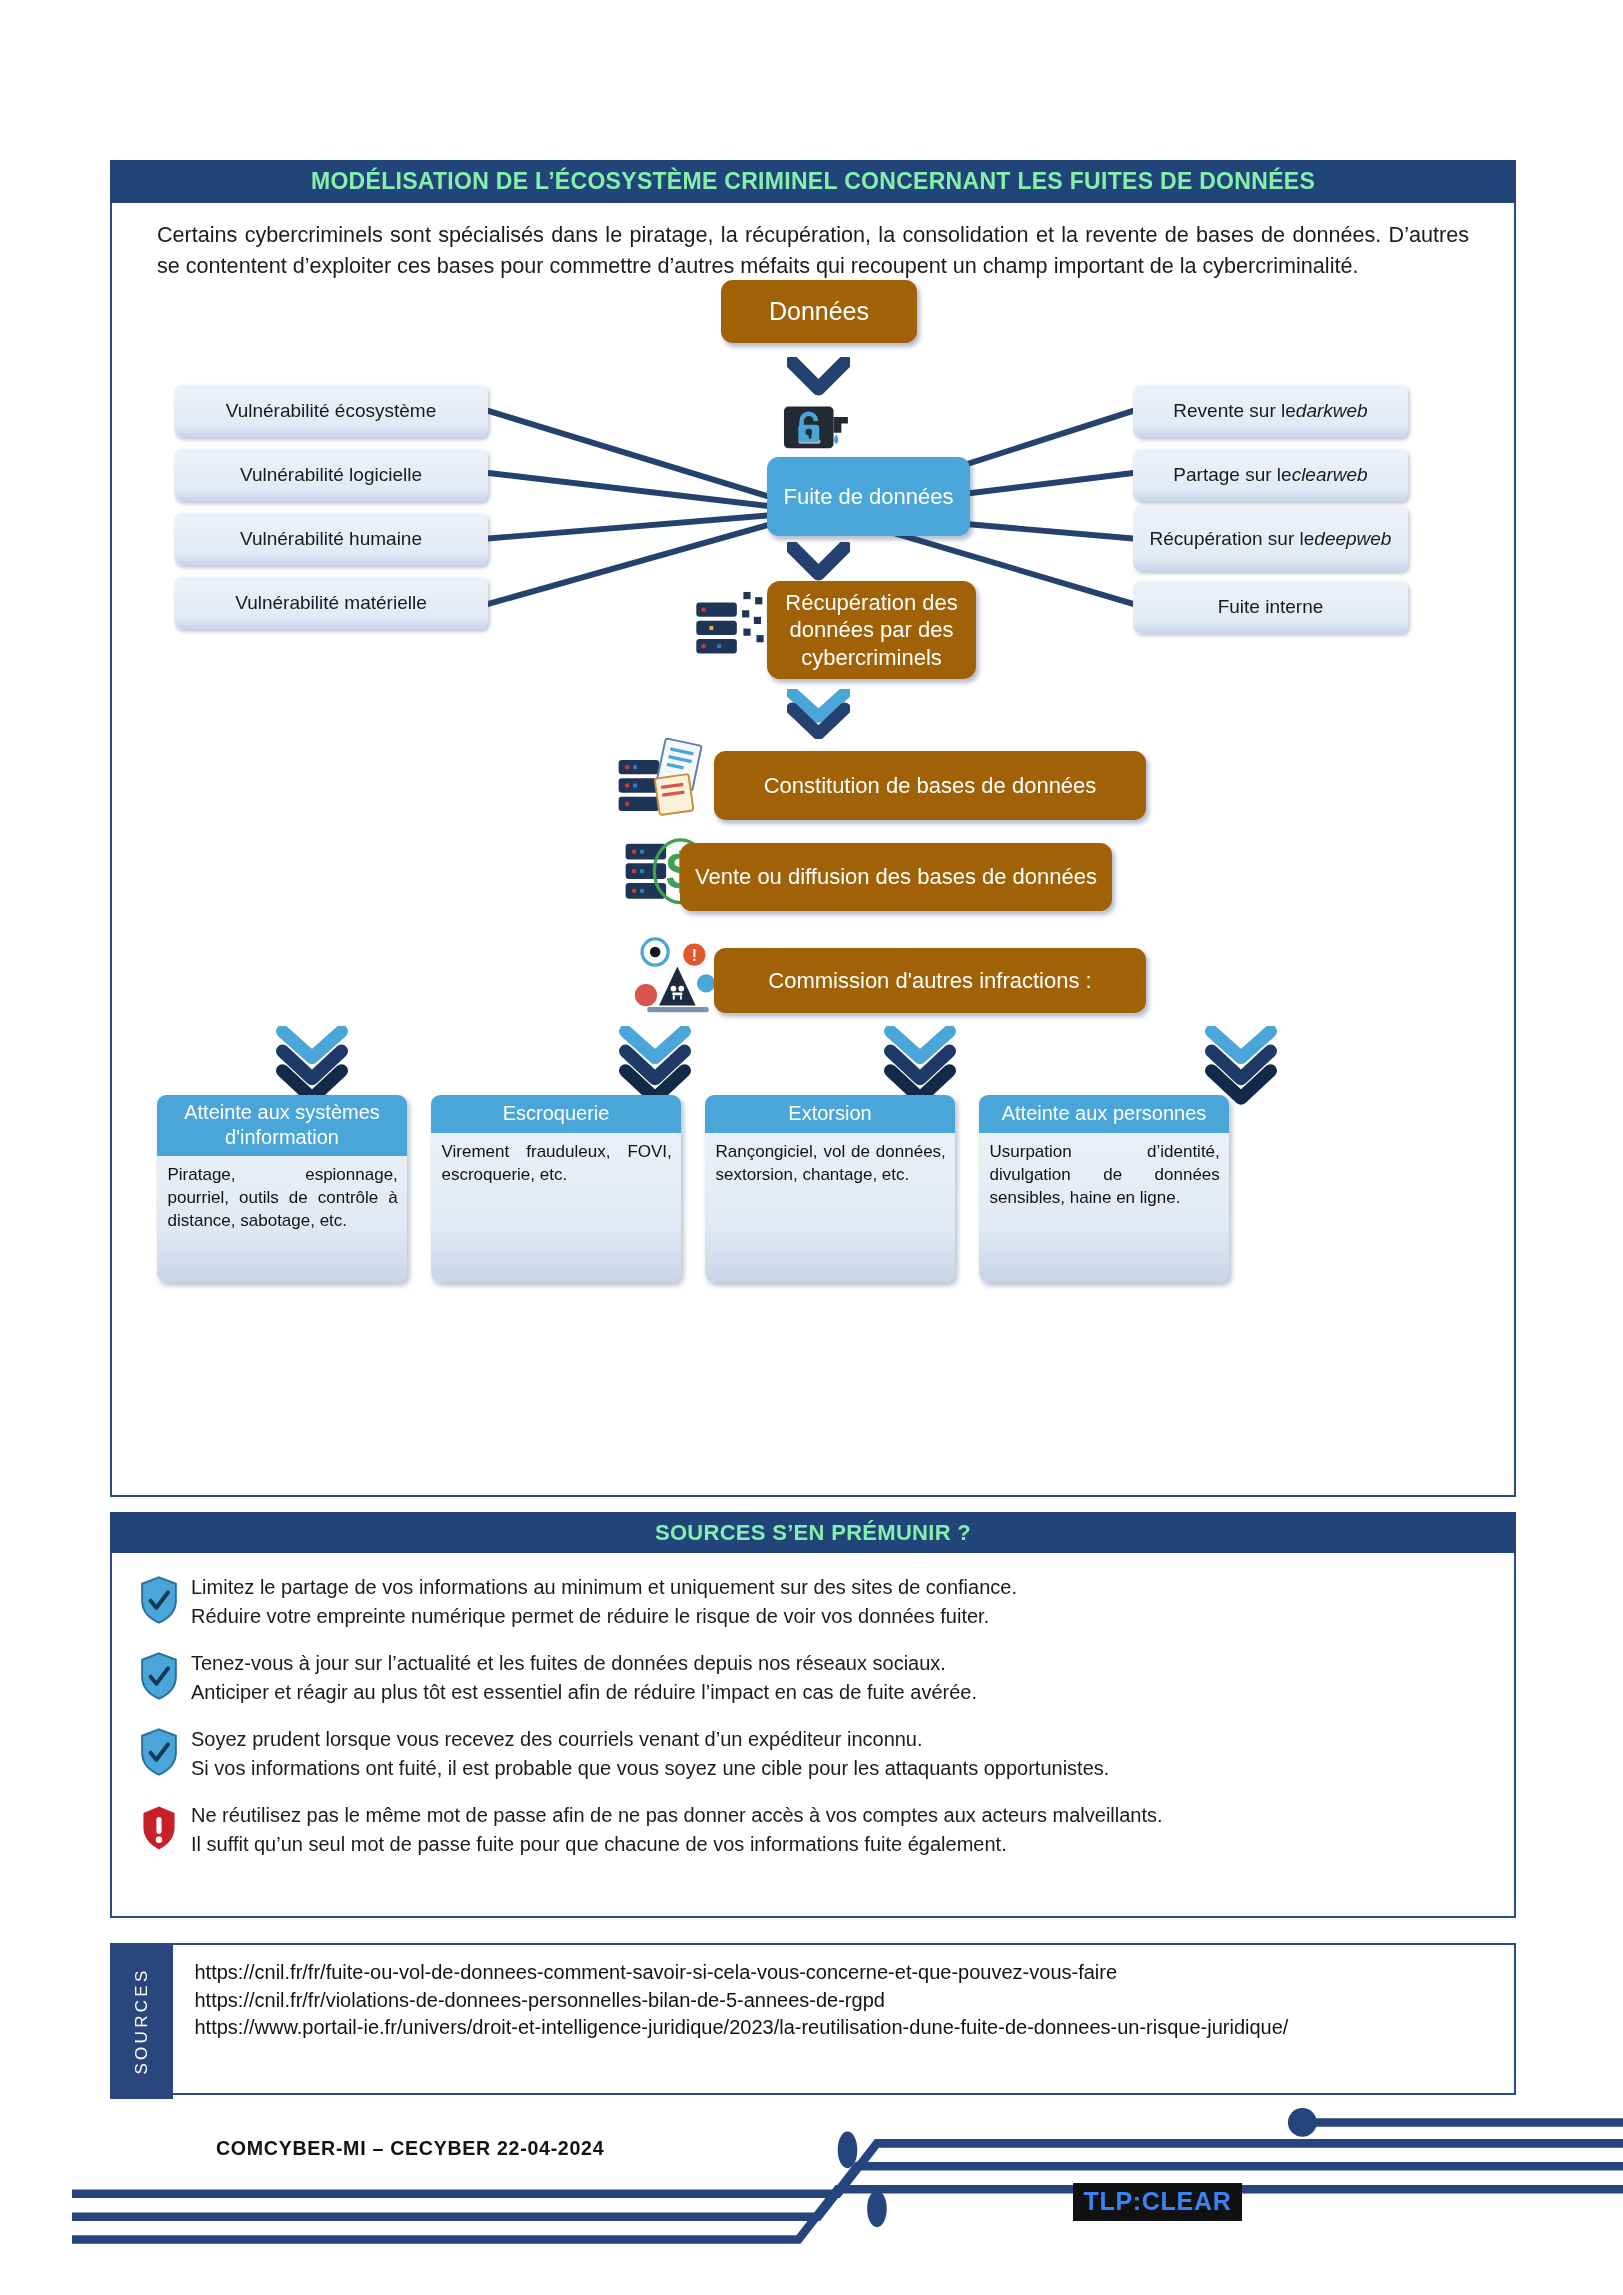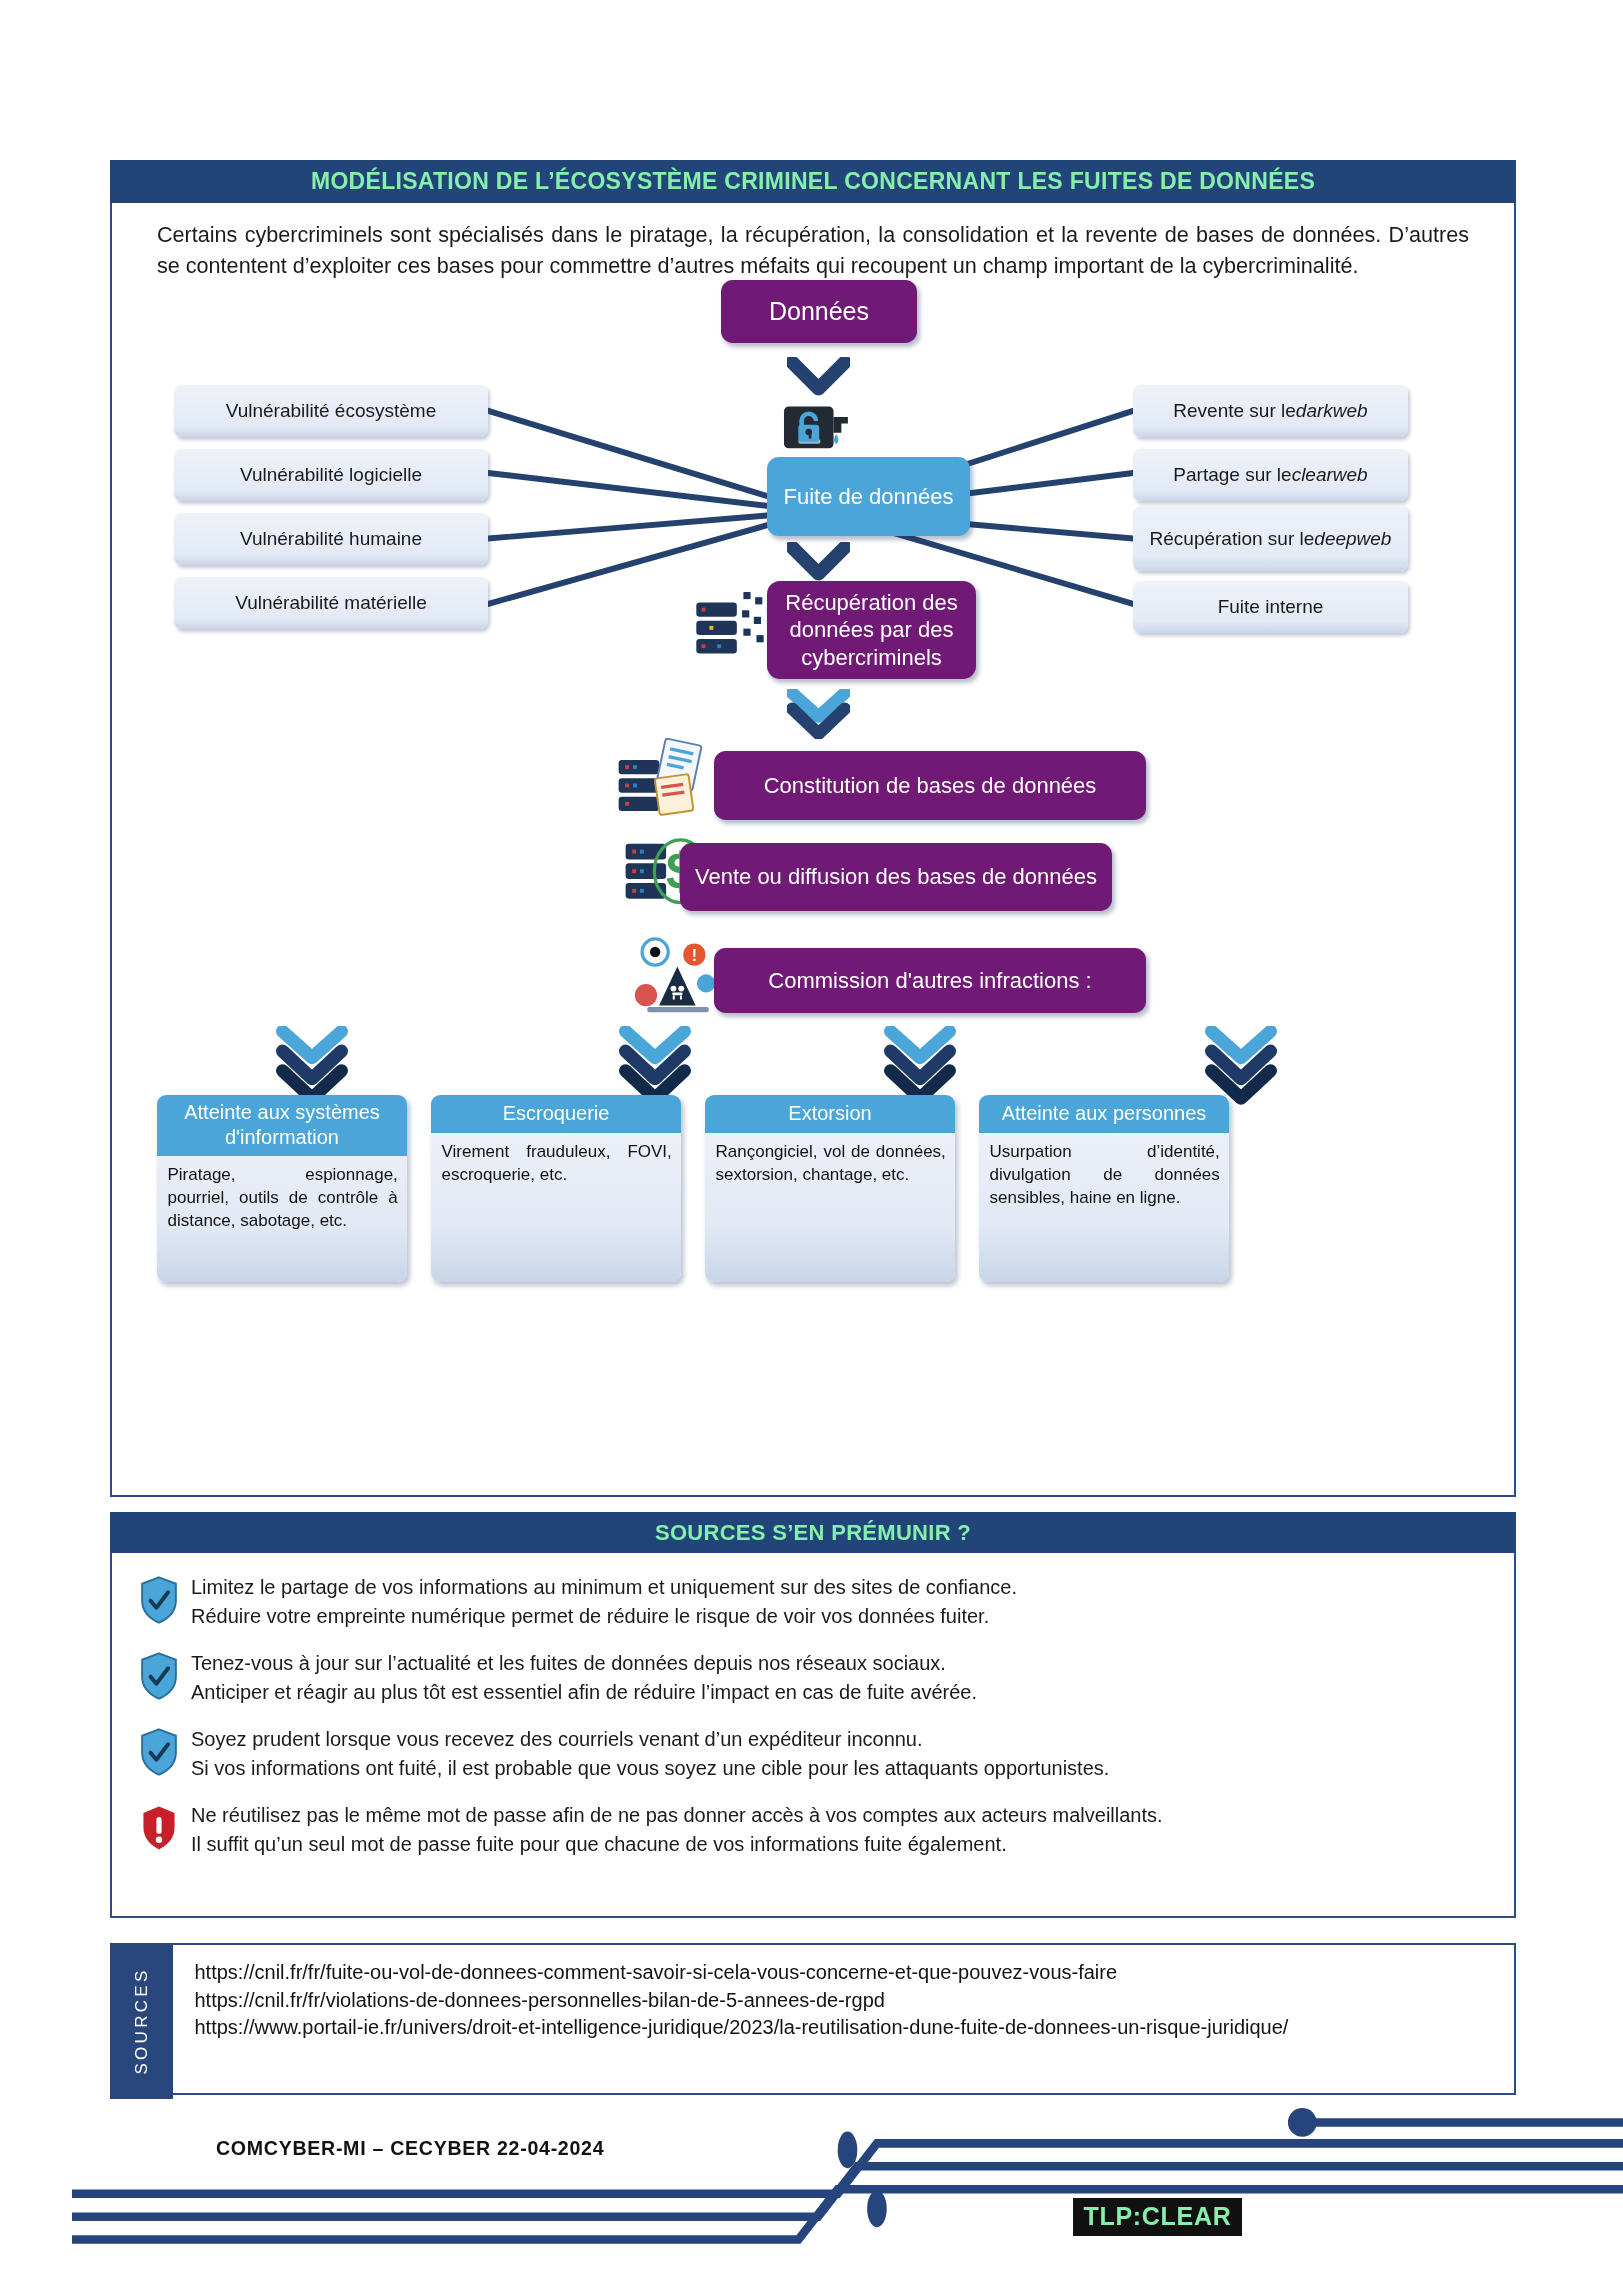--- a/index.html
+++ b/index.html
@@ -38,21 +38,21 @@
   .node {
     position: absolute;
     display: flex; align-items: center; justify-content: center;
     text-align: center;
     border-radius: 11.8px;
     color: #fff;
     font-size: 22px;
     line-height: 27.5px;
     box-shadow: 2.6px 3.9px 4.6px rgba(40,60,100,.33);
   }
-  .node.navy { background: #701a75; }
+  .node.navy { background: #a16207; }
   .node.sky  { background: #4aa6d9; }
 
   .leafbox {
     position: absolute;
     display: flex; align-items: center; justify-content: center;
     text-align: center;
     border-radius: 7.9px;
     background: linear-gradient(#eef2f9, #e3eaf5 78%, #c9d6e9);
     color: #1a1a1a;
     font-size: 19px;
@@ -122,24 +122,23 @@
 
   
   .footer { position: absolute; left:0; top: 2104px; width: 1623px; height: 190px; }
   .footer-credit {
     position:absolute; left: 216px; top: 33px;
     font-size: 19.6px; font-weight: bold; 
     color: #121212; letter-spacing: 0.7px; white-space: nowrap;
   }
   .tlp {
     position:absolute; left: 1073px; top: 79px;
-    background: #111; color: #86efac; font-weight: bold;
+    background: #111; color: #3b82f6; font-weight: bold;
     font-size: 25px; letter-spacing: 0.7px;
     padding: 3.9px 10.5px 5.2px 10.5px;
-    margin-top: 15px;
   }
 </style>
 </head>
 <body>
 
 <div class="page">
 
   <div class="panel" id="sec-diagram">
 
     <div class="panel-header">MODÉLISATION DE L’ÉCOSYSTÈME CRIMINEL CONCERNANT LES FUITES DE DONNÉES</div>

